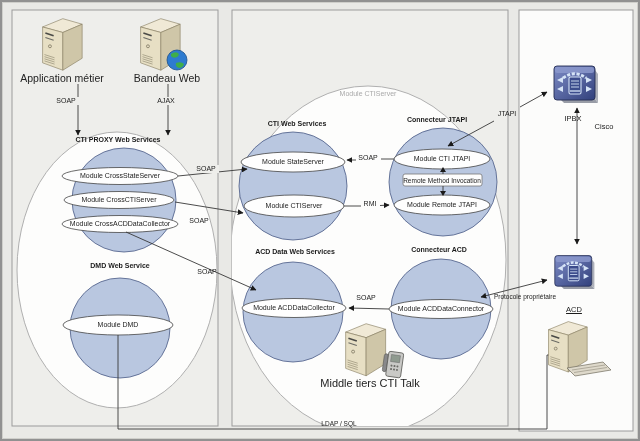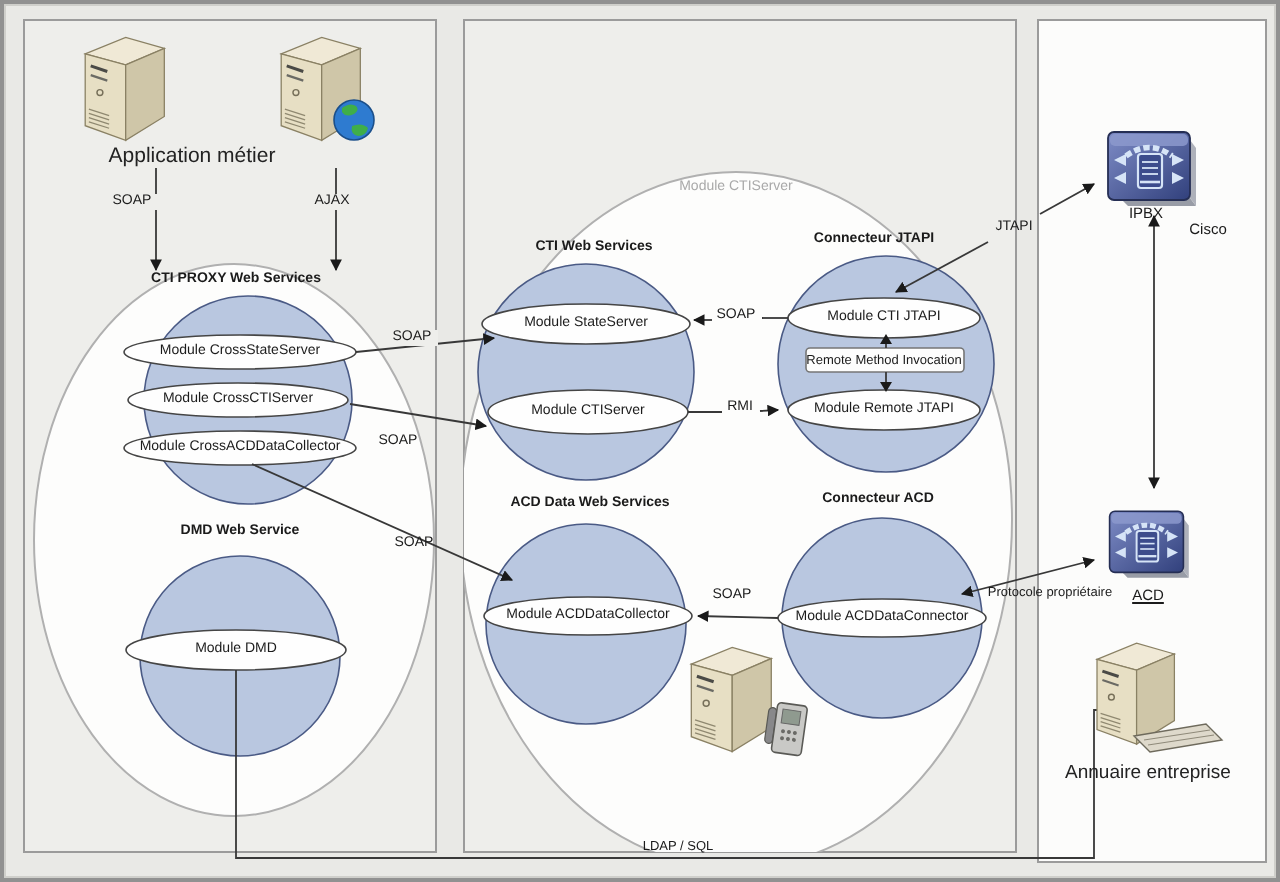--- a/index.html
+++ b/index.html
@@ -1,29 +1,29 @@
 <!DOCTYPE html>
 <html><head>
 <meta charset="utf-8">
 <style>
   html,body{margin:0;padding:0;background:#d8d8d4;}
   #canvas{position:relative;width:640px;height:441px;background:#e9e9e6;overflow:hidden;
           box-shadow:inset 0 0 0 2px #919191, inset 0 0 0 3px #cfcfcb;
           font-family:"Liberation Sans","DejaVu Sans",sans-serif;}
   #shapes{position:absolute;left:0;top:0;}
   .lbl{position:absolute;color:#1b1b1b;text-align:center;white-space:nowrap;line-height:1.12;}
-  .cap{font-size:10.5px;color:#232323;padding-left:34px;}
+  .cap{font-size:10.5px;color:#232323;}
   .cap2{font-size:11px;color:#232323;}
   .cap3{font-size:9.5px;color:#232323;}
   .hd{font-size:7px;font-weight:bold;}
   .md{font-size:7px;}
   .cn{font-size:7px;}
   .cn6{font-size:6.5px;}
   .wm{font-size:7px;color:#a9a9a9;}
-  .tiny{font-size:7.5px;}
+  .tiny{font-size:7.5px;margin-top:12px;}
   .bgp{background:#eeeeeb;}
 </style>
 </head>
 <body>
 
 <div id="canvas">
 
 <svg id="shapes" width="640" height="441" viewBox="0 0 640 441">
   <defs>
     <marker id="arr" viewBox="0 0 10 10" refX="9" refY="5" markerWidth="6.5" markerHeight="6.5" orient="auto-start-reverse">
@@ -152,20 +152,21 @@
       <polygon points="567,368 603,362 611,370 575,376" fill="#ded9cb" stroke="#6e6a5c" stroke-width="0.7"></polygon>
       <line x1="572" y1="370" x2="605" y2="365" stroke="#8f8a7a" stroke-width="0.6"></line>
       <line x1="574" y1="372.5" x2="607" y2="367.5" stroke="#8f8a7a" stroke-width="0.6"></line>
     </g>
   </g>
   <use href="#bluedev" transform="translate(552,62)"></use>
   <use href="#bluedev" transform="translate(553,252) scale(0.9)"></use>
 </svg>
 
 <div class="lbl cap" style="left:2px;top:73px;width:120px;">Application métier</div>
+<div class="lbl cap" style="left:107px;top:73px;width:120px;">Bandeau Web</div>
 <div class="lbl cn bgp" style="left:53px;top:97px;width:26px;">SOAP</div>
 <div class="lbl cn bgp" style="left:153px;top:97px;width:26px;">AJAX</div>
 
 <div class="lbl hd" style="left:38px;top:136px;width:160px;">CTI PROXY Web Services</div>
 <div class="lbl md" style="left:40px;top:172px;width:160px;">Module CrossStateServer</div>
 <div class="lbl md" style="left:39px;top:196px;width:160px;">Module CrossCTIServer</div>
 <div class="lbl md" style="left:40px;top:220px;width:160px;">Module CrossACDDataCollector</div>
 <div class="lbl hd" style="left:40px;top:262px;width:160px;">DMD Web Service</div>
 <div class="lbl md" style="left:38px;top:321px;width:160px;">Module DMD</div>
 
@@ -174,29 +175,29 @@
 <div class="lbl md" style="left:213px;top:158px;width:160px;">Module StateServer</div>
 <div class="lbl md" style="left:214px;top:202px;width:160px;">Module CTIServer</div>
 <div class="lbl hd" style="left:357px;top:116px;width:160px;">Connecteur JTAPI</div>
 <div class="lbl md" style="left:362px;top:155px;width:160px;">Module CTI JTAPI</div>
 <div class="lbl cn6" style="left:362px;top:177px;width:160px;">Remote Method Invocation</div>
 <div class="lbl md" style="left:362px;top:201px;width:160px;">Module Remote JTAPI</div>
 <div class="lbl hd" style="left:215px;top:248px;width:160px;">ACD Data Web Services</div>
 <div class="lbl md" style="left:214px;top:304px;width:160px;">Module ACDDataCollector</div>
 <div class="lbl hd" style="left:359px;top:246px;width:160px;">Connecteur ACD</div>
 <div class="lbl md" style="left:361px;top:305px;width:160px;">Module ACDDataConnector</div>
+<div class="lbl cap2" style="left:310px;top:377px;width:120px;">Middle tiers CTI Talk</div>
 
 <div class="lbl cn bgp" style="left:193px;top:165px;width:26px;">SOAP</div>
 <div class="lbl cn" style="left:186px;top:217px;width:26px;">SOAP</div>
 <div class="lbl cn" style="left:194px;top:268px;width:26px;">SOAP</div>
 <div class="lbl cn" style="left:355px;top:154px;width:26px;">SOAP</div>
 <div class="lbl cn" style="left:357px;top:200px;width:26px;">RMI</div>
 <div class="lbl cn" style="left:353px;top:294px;width:26px;">SOAP</div>
 <div class="lbl cn" style="left:492px;top:110px;width:30px;">JTAPI</div>
 <div class="lbl cn6" style="left:485px;top:293px;width:80px;">Protocole propriétaire</div>
 <div class="lbl cn6" style="left:309px;top:420px;width:60px;">LDAP / SQL</div>
 
 <div class="lbl tiny" style="left:543px;top:103px;width:60px;">IPBX</div>
 <div class="lbl tiny" style="left:574px;top:111px;width:60px;">Cisco</div>
 <div class="lbl tiny" style="left:544px;top:294px;width:60px;text-decoration:underline;">ACD</div>
-<div class="lbl cap3" style="left:514px;top:382px;width:120px;">Annuaire entreprise</div>
 
 </div>
 
 </body></html>

